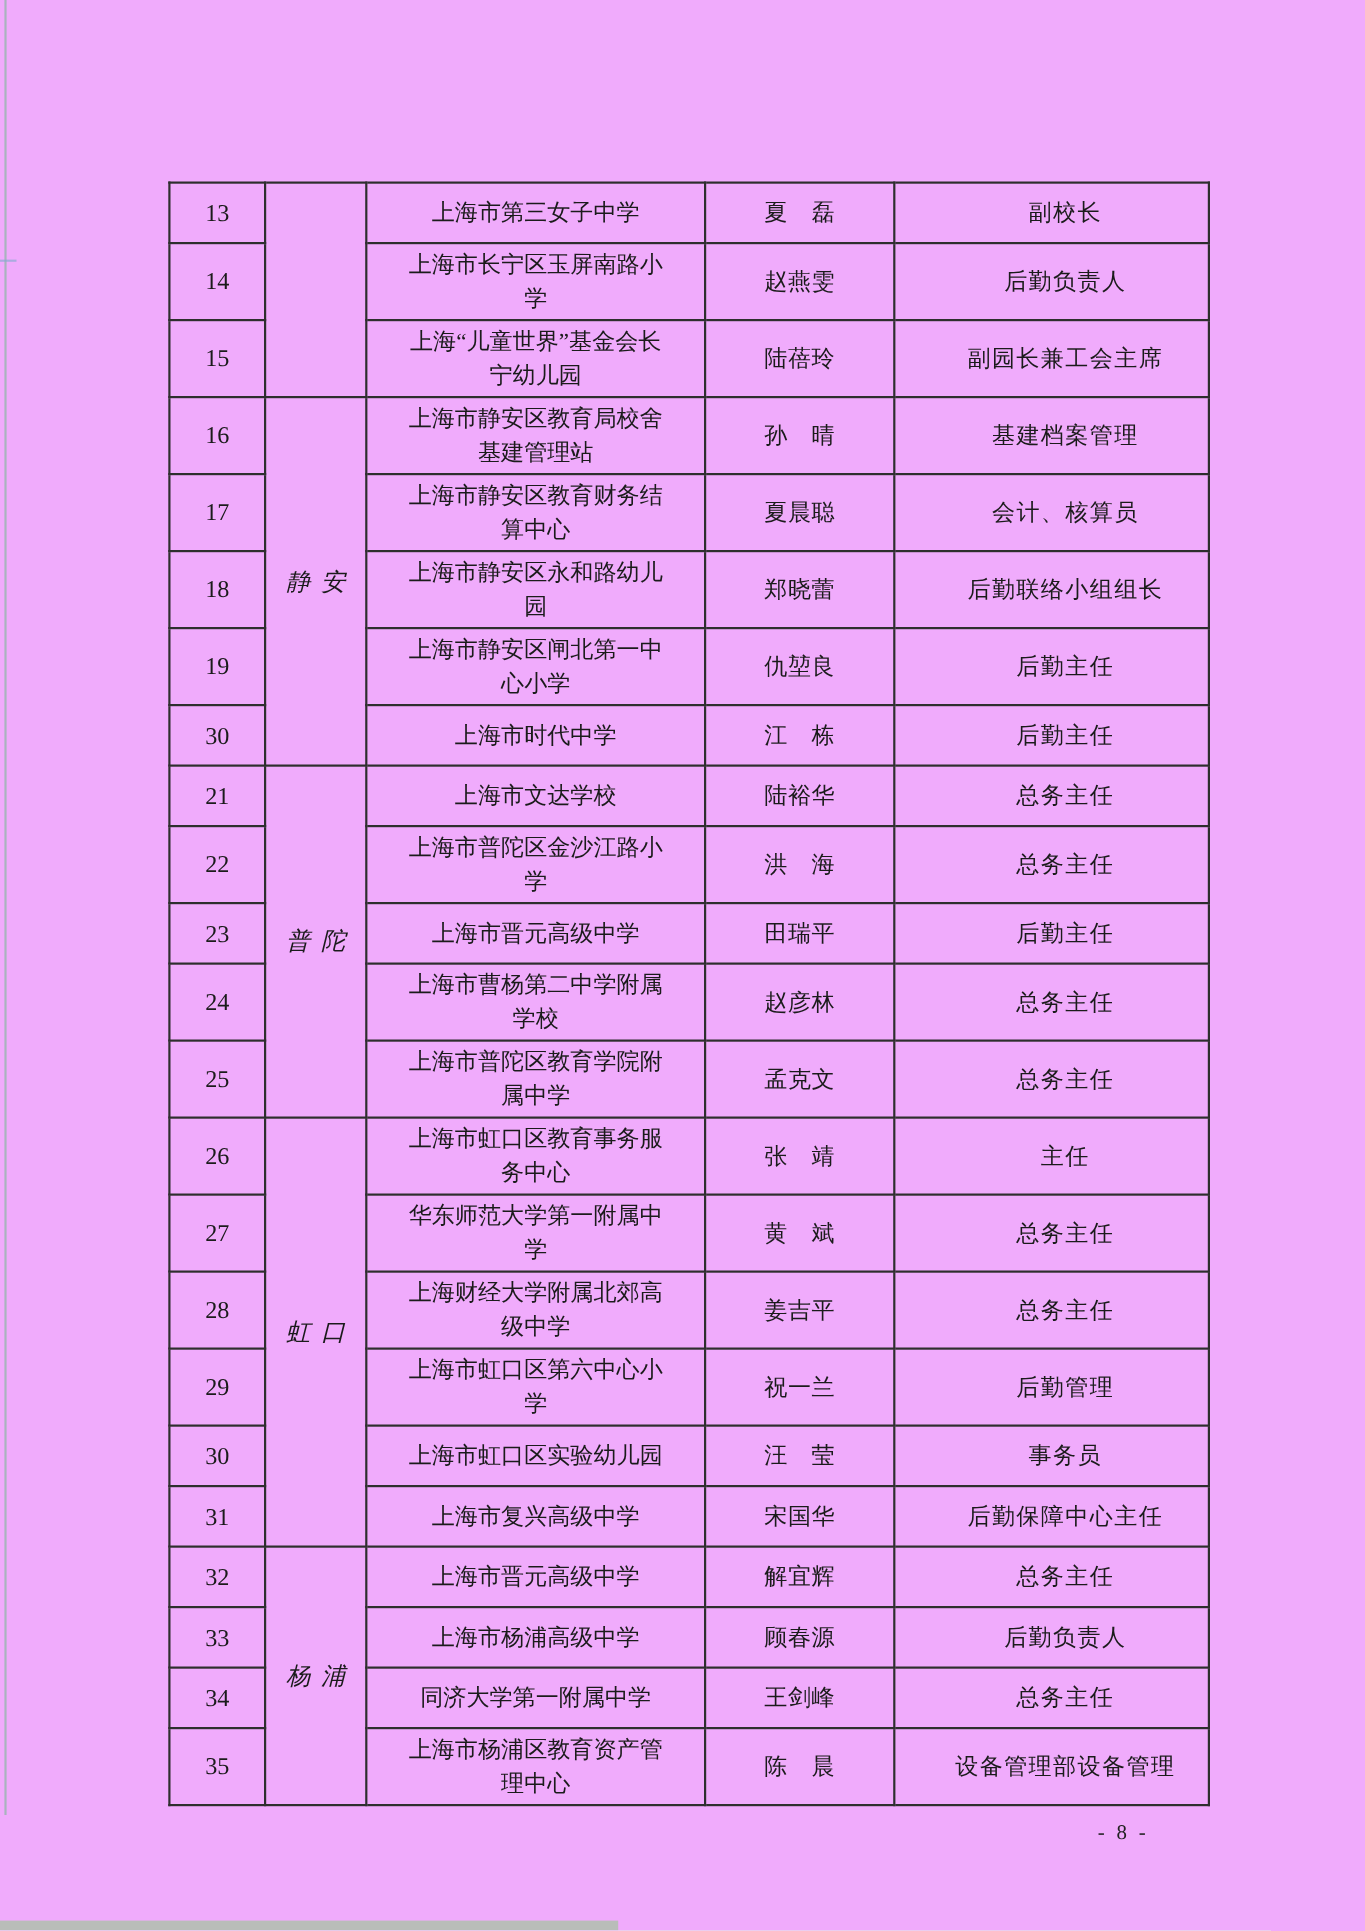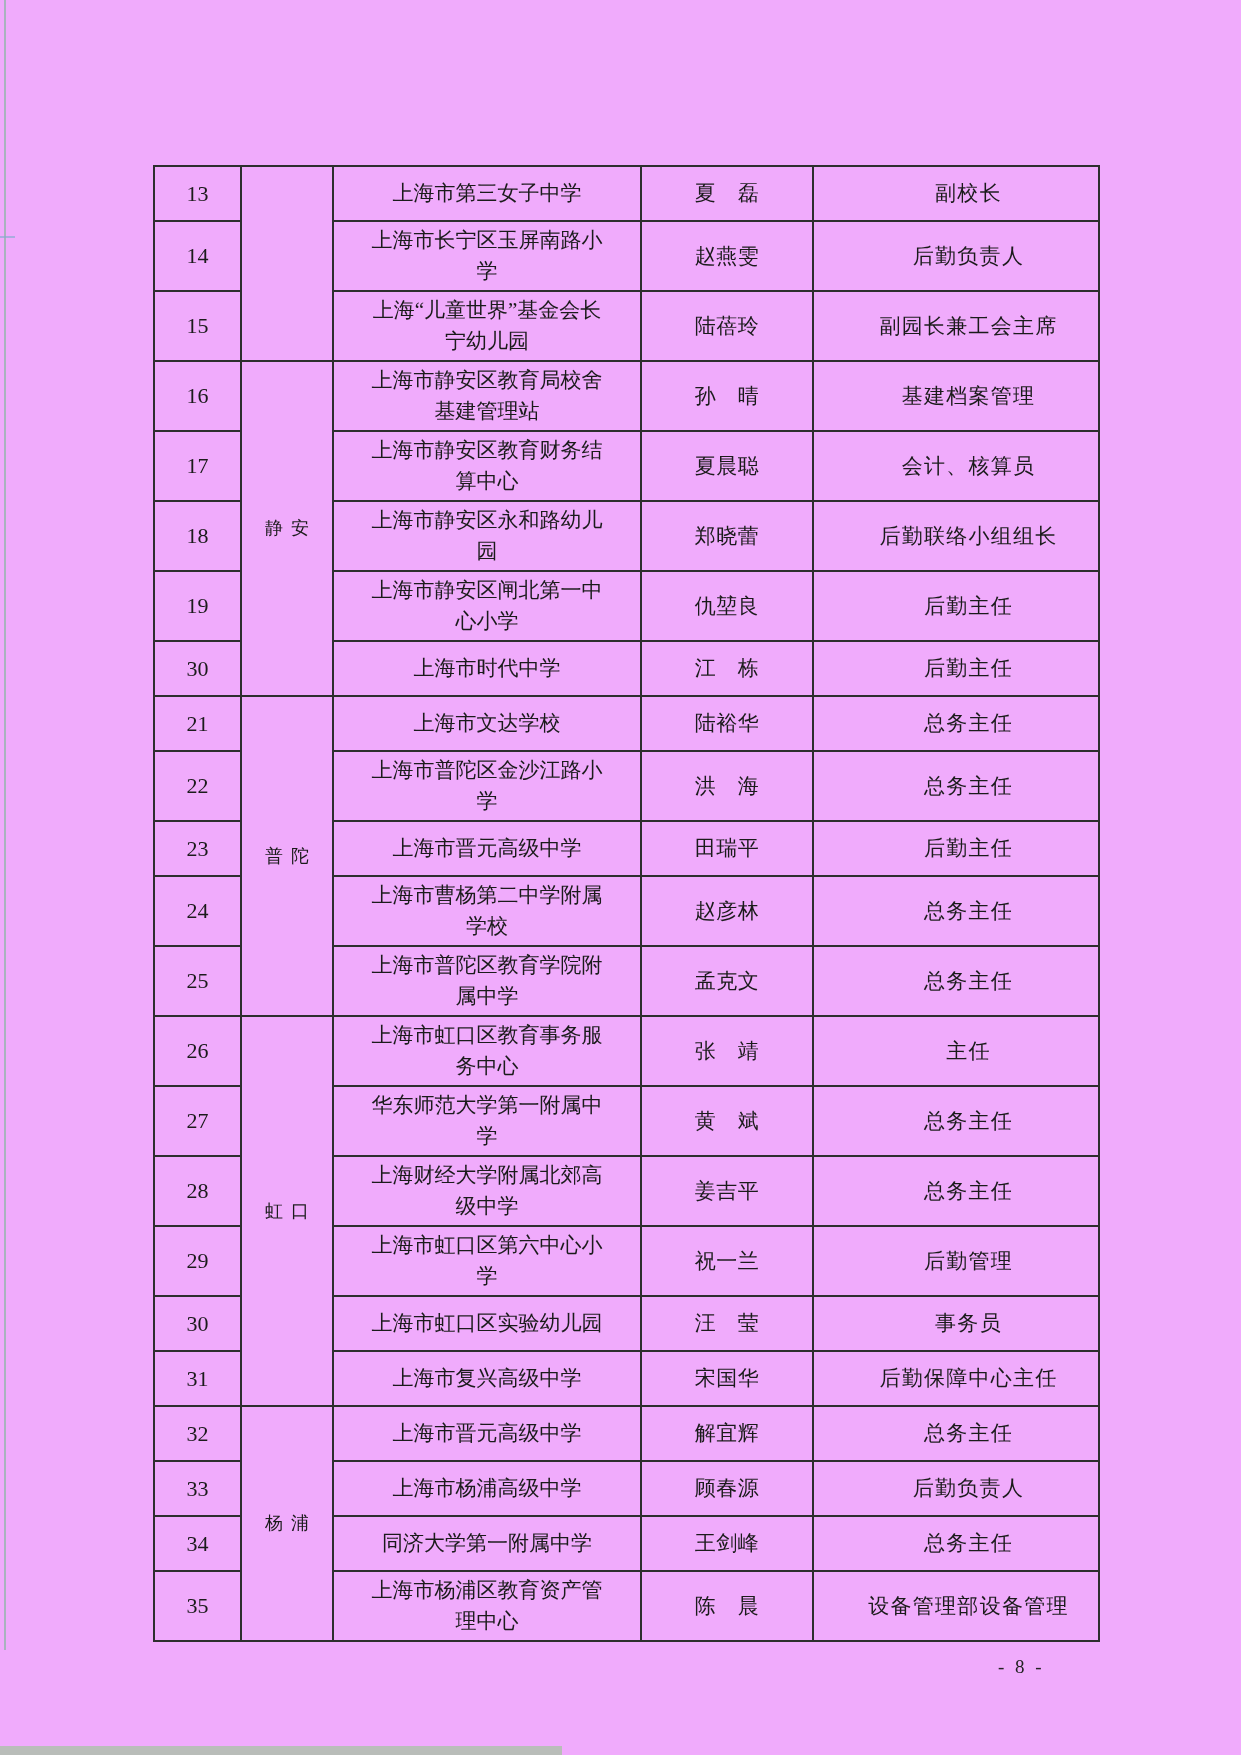--- a/index.html
+++ b/index.html
@@ -27,21 +27,21 @@
     border:2px solid #2e2e2e;
     text-align:center;
     vertical-align:middle;
     font-size:21px;
     padding:2px 4px;
     line-height:1.45;
   }
   tr.short{height:55px;}
   tr.tall{height:70px;}
   td.no{font-size:22px;}
-  td.district{letter-spacing:.45em;text-indent:.45em;font-size:18px;}
+  td.district{letter-spacing:.45em;text-indent:.45em;font-size:22px;font-style:italic;}
   td.school .wrap{display:inline-block;max-width:244px;line-height:1.5;}
   td.name{letter-spacing:.02em;border-radius:19px;}
   td.title{letter-spacing:.06em;padding-left:29px;}
   .page-number{
     position:absolute;left:998px;top:1656px;
     font-size:19px;letter-spacing:3px;color:#222;
   }
 </style>
 </head>
 <body>

